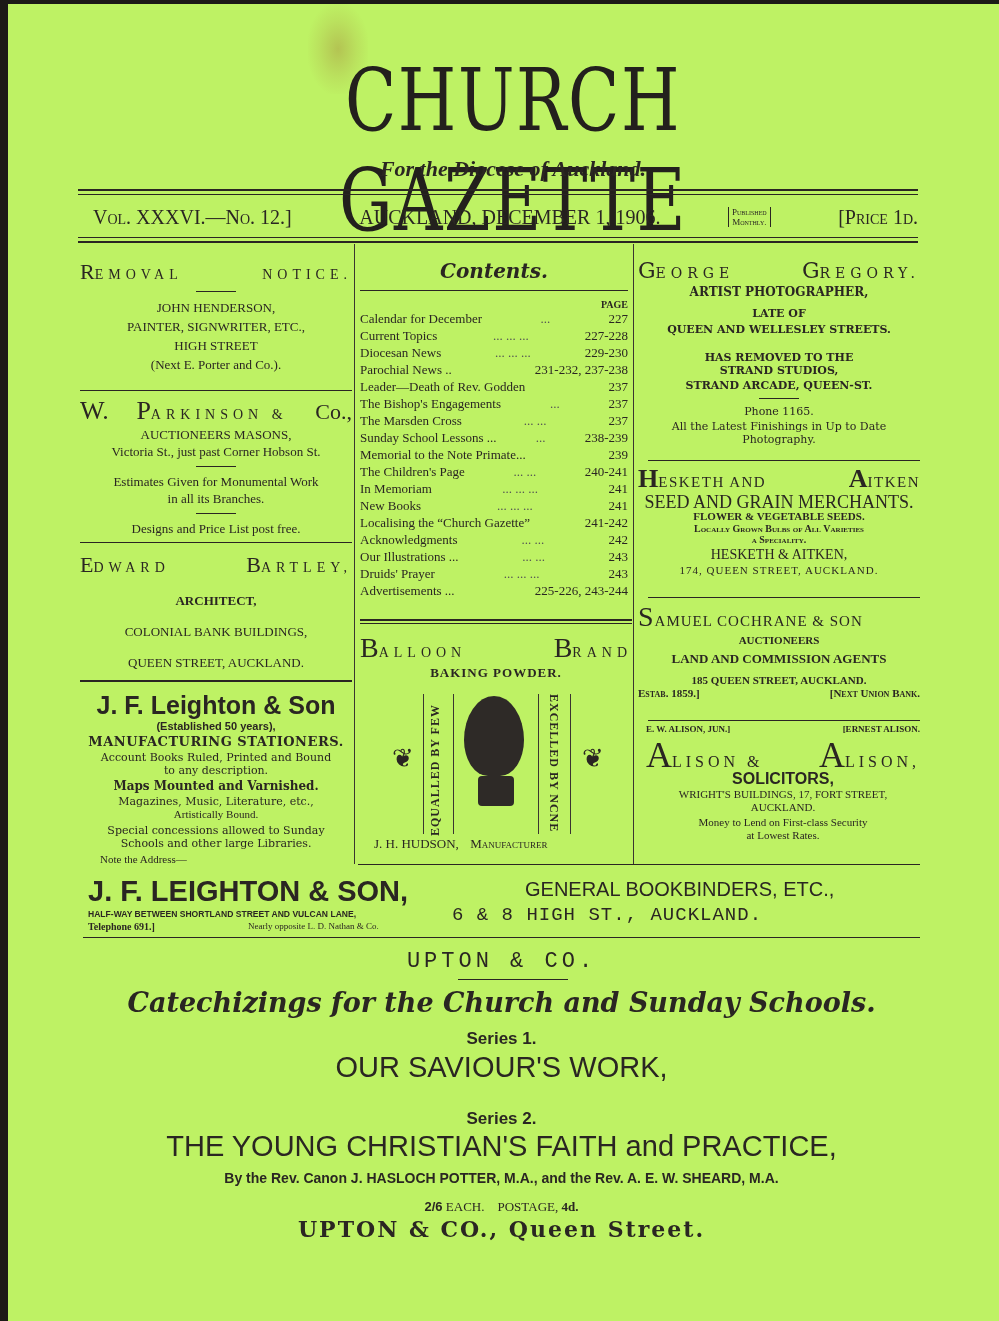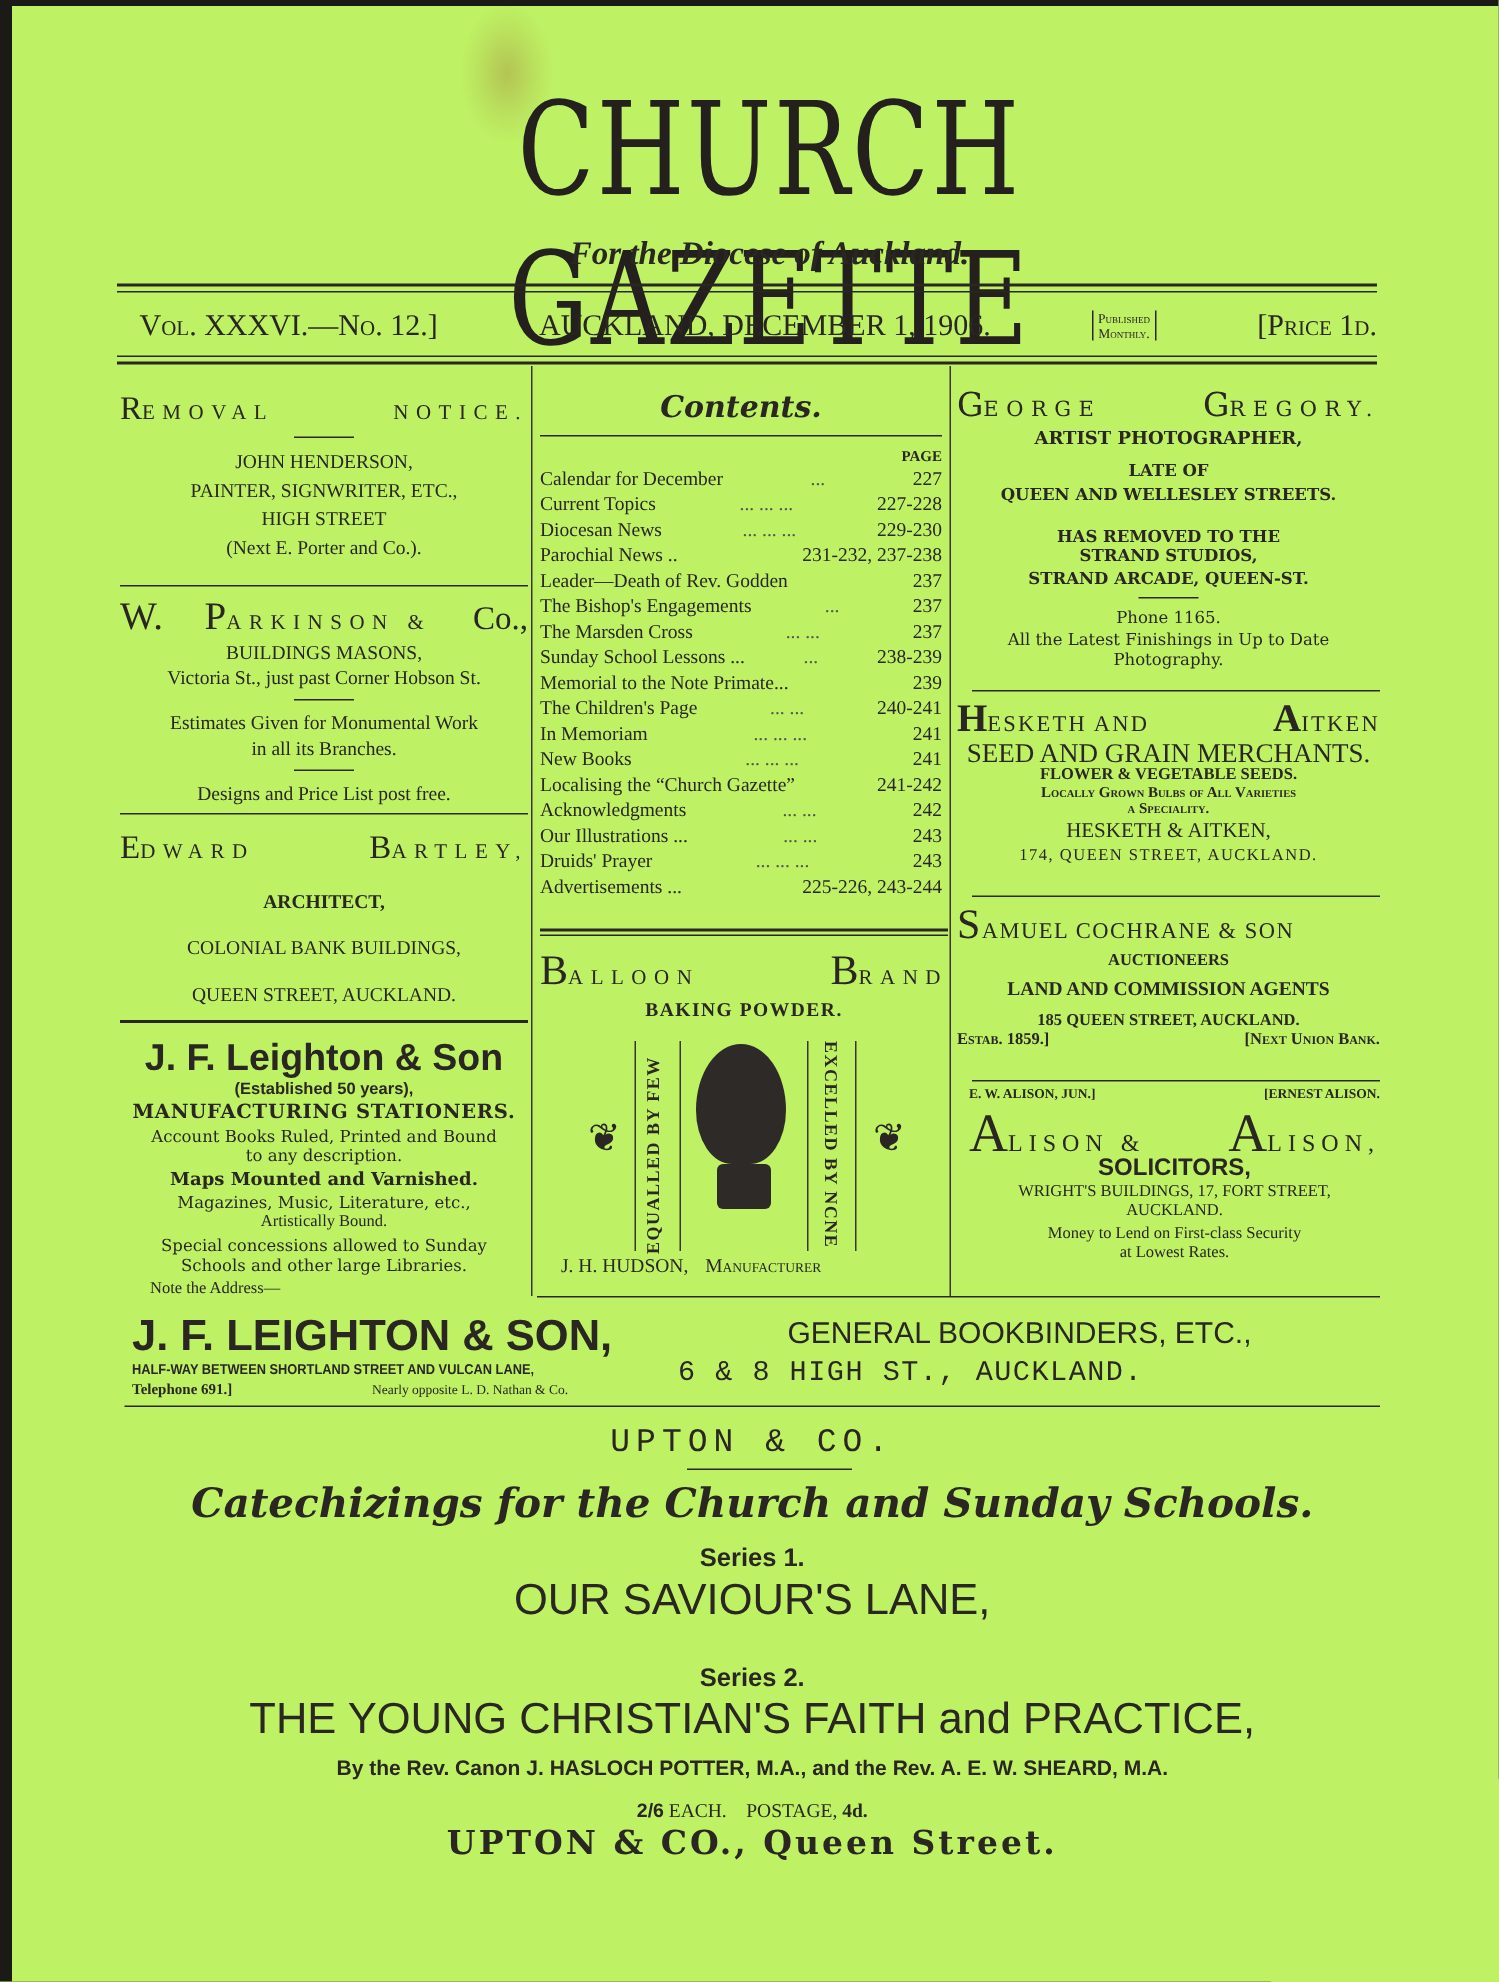--- a/index.html
+++ b/index.html
@@ -101,21 +101,21 @@
     </div>
   </div>
   <div class="rule" style="left:72px;top:386px;width:272px;height:1px;"></div>
 
   <div class="col" style="left:72px;top:392px;width:272px;">
     <div style="display:flex;align-items:baseline;justify-content:space-between;white-space:nowrap;">
       <span style="font-size:26px;">W.</span>
       <span class="ad-head"><span class="bigcap" style="font-size:26px;">P</span><span>ARKINSON &amp;</span></span>
       <span style="font-size:22px;">Co.,</span>
     </div>
-    <div class="center t13">BUILDINGS MASONS,</div>
+    <div class="center t13">AUCTIONEERS MASONS,</div>
     <div class="center t13">Victoria St., just past Corner Hobson St.</div>
     <div class="short-rule"></div>
     <div class="center t13">Estimates Given for Monumental Work</div>
     <div class="center t13">in all its Branches.</div>
     <div class="short-rule"></div>
     <div class="center t13">Designs and Price List post free.</div>
   </div>
   <div class="rule" style="left:72px;top:538px;width:272px;height:1px;"></div>
 
   <div class="col" style="left:72px;top:548px;width:272px;">
@@ -326,21 +326,21 @@
   <div class="col sans bold" style="left:80px;top:904px;font-size:9.5px;line-height:11px;white-space:nowrap;transform:scaleX(0.9);transform-origin:left;">HALF-WAY BETWEEN SHORTLAND STREET AND VULCAN LANE,</div>
   <div class="col bold" style="left:80px;top:917px;font-size:10px;white-space:nowrap;">Telephone 691.]</div>
   <div class="col" style="left:240px;top:917px;font-size:9px;white-space:nowrap;">Nearly opposite L. D. Nathan &amp; Co.</div>
   <div class="col" style="left:444px;top:900px;font-size:19px;letter-spacing:1px;white-space:nowrap;font-family:'Liberation Mono',monospace;">6 &amp; 8 HIGH ST., AUCKLAND.</div>
   <div class="rule" style="left:75px;top:933px;width:837px;height:1px;"></div>
 
   <div class="col center" style="left:75px;top:945px;width:837px;font-size:22px;letter-spacing:4px;font-family:'Liberation Mono',monospace;">UPTON &amp; CO.</div>
   <div class="rule" style="left:450px;top:975px;width:110px;height:1px;"></div>
   <div class="col center gothic" style="left:75px;top:982px;width:837px;font-size:27px;line-height:34px;">Catechizings for the Church and Sunday Schools.</div>
   <div class="col center sans bold" style="left:75px;top:1025px;width:837px;font-size:17px;">Series 1.</div>
-  <div class="col center sans" style="left:75px;top:1045px;width:837px;font-size:29px;line-height:36px;">OUR SAVIOUR'S LANE,</div>
+  <div class="col center sans" style="left:75px;top:1045px;width:837px;font-size:29px;line-height:36px;">OUR SAVIOUR'S WORK,</div>
   <div class="col center sans bold" style="left:75px;top:1105px;width:837px;font-size:17px;">Series 2.</div>
   <div class="col center sans bold" style="left:75px;top:1166px;width:837px;font-size:14px;white-space:nowrap;">By the Rev. Canon J. HASLOCH POTTER, M.A., and the Rev. A. E. W. SHEARD, M.A.</div>
   <div class="col center sans" style="left:75px;top:1123px;width:837px;font-size:29px;line-height:38px;white-space:nowrap;">THE YOUNG CHRISTIAN'S FAITH and PRACTICE,</div>
   <div class="col center" style="left:75px;top:1195px;width:837px;font-size:13px;white-space:nowrap;">
     <span class="bold sans">2/6</span>
     <span>EACH.</span>
     &nbsp;&nbsp;
     <span>POSTAGE,</span>
     <span class="bold">4d.</span>
   </div>

